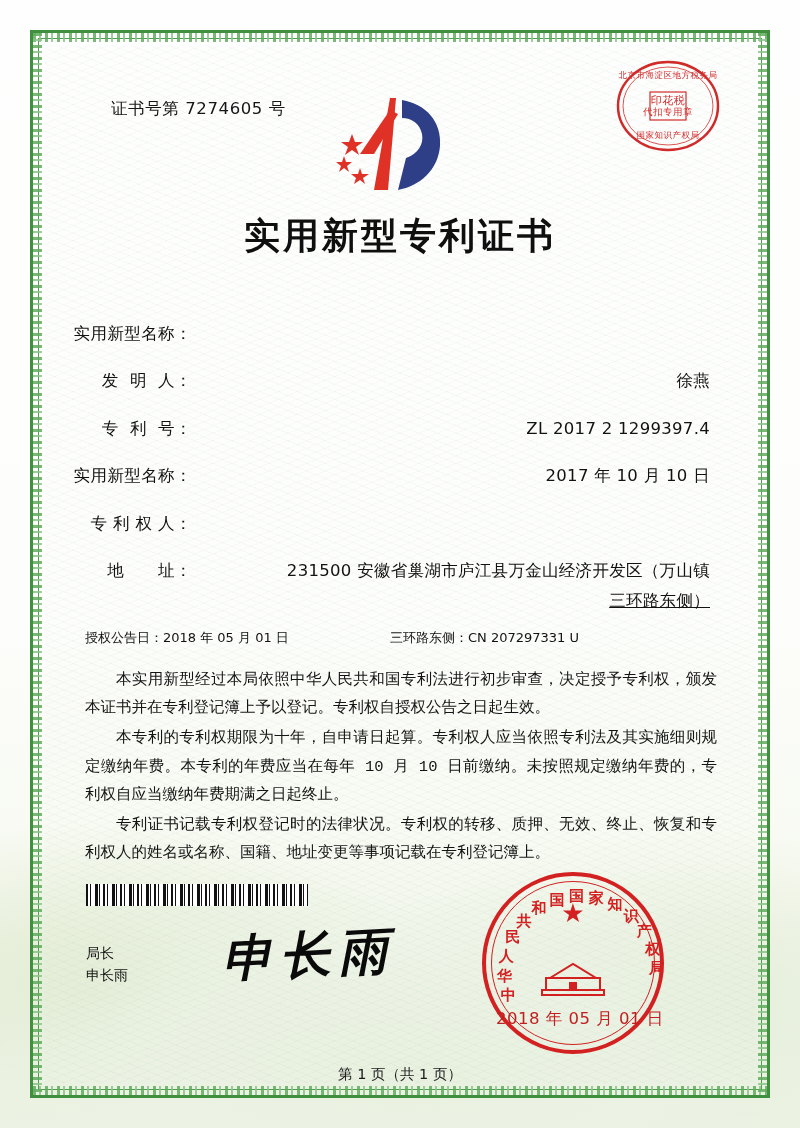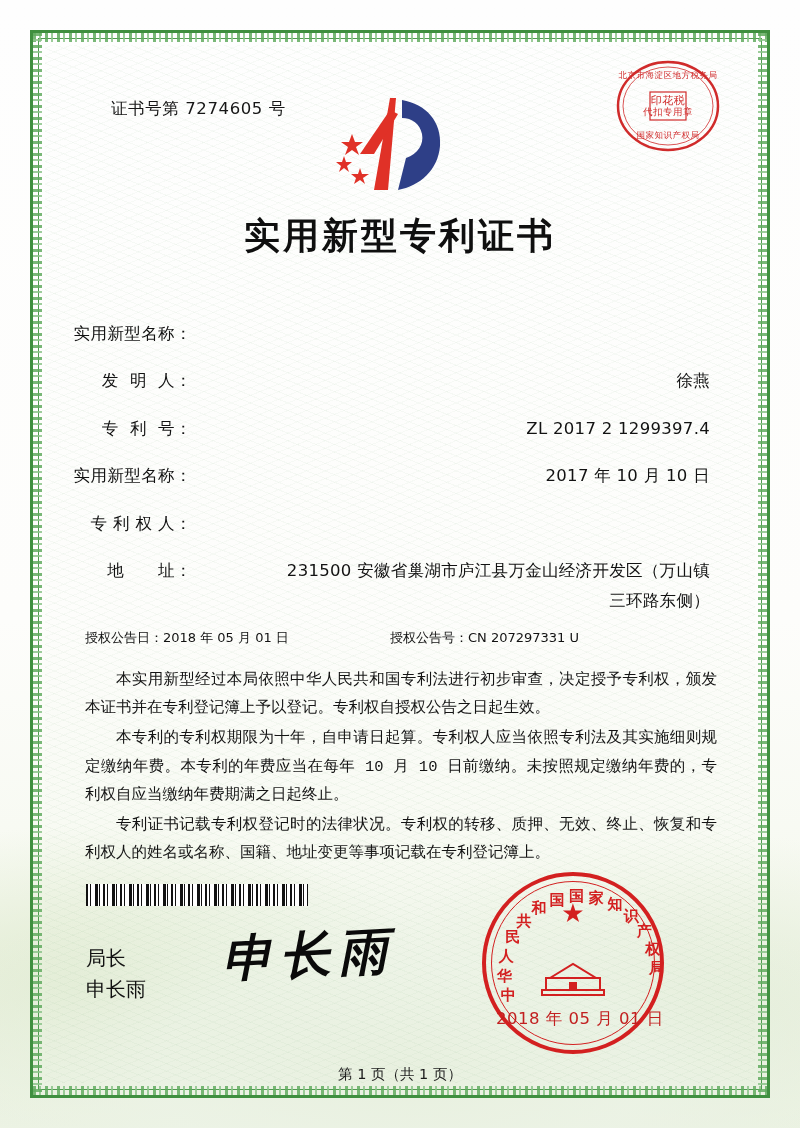--- a/index.html
+++ b/index.html
@@ -163,20 +163,21 @@
     flex: 0 0 12px;
   }
   .field-value {
     flex: 1 1 auto;
     letter-spacing: 0.3px;
   }
   .field-value .cont {
     display: block;
     margin-top: 6px;
     margin-left: 31px;
+    text-decoration: underline;
   }
 
   .grant-row {
     position: absolute;
     left: 85px;
     top: 629px;
     width: 660px;
     display: flex;
     font-size: 13px;
     color: #121212;
@@ -211,21 +212,21 @@
         #111 0px, #111 2px, #fff 2px, #fff 4px,
         #111 4px, #111 5px, #fff 5px, #fff 9px,
         #111 9px, #111 12px, #fff 12px, #fff 13px,
         #111 13px, #111 14px, #fff 14px, #fff 17px);
   }
 
   .signer-block {
     position: absolute;
     left: 86px;
     top: 943px;
-    font-size: 20px;
+    font-size: 14px;
     line-height: 1.55;
     color: #121212;
   }
 
   .signature {
     position: absolute;
     left: 222px;
     top: 922px;
     font-size: 50px;
     font-family: "DejaVu Serif", "Liberation Serif", serif;
@@ -401,21 +402,21 @@
       </div>
     </div>
 
   </div>
 
   <div class="grant-row">
     <div class="left">
       <span>授权公告日</span><span>：</span><span>2018 年 05 月 01 日</span>
     </div>
     <div class="right">
-      <span>授权公告号</span><span>：</span><span>CN 207297331 U</span>
+      <span>三环路东侧</span><span>：</span><span>CN 207297331 U</span>
     </div>
   </div>
 
   <div class="body-text">
     <p>本实用新型经过本局依照中华人民共和国专利法进行初步审查，决定授予专利权，颁发本证书并在专利登记簿上予以登记。专利权自授权公告之日起生效。</p>
     <p>本专利的专利权期限为十年，自申请日起算。专利权人应当依照专利法及其实施细则规定缴纳年费。本专利的年费应当在每年 10 月 10 日前缴纳。未按照规定缴纳年费的，专利权自应当缴纳年费期满之日起终止。</p>
     <p>专利证书记载专利权登记时的法律状况。专利权的转移、质押、无效、终止、恢复和专利权人的姓名或名称、国籍、地址变更等事项记载在专利登记簿上。</p>
   </div>
 
   <div class="barcode"></div>

